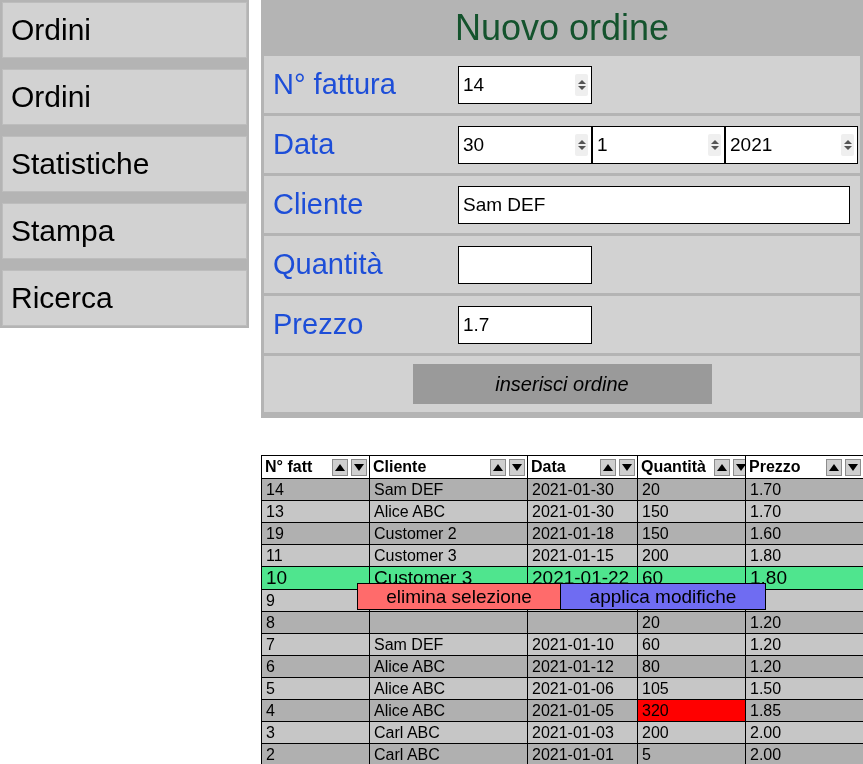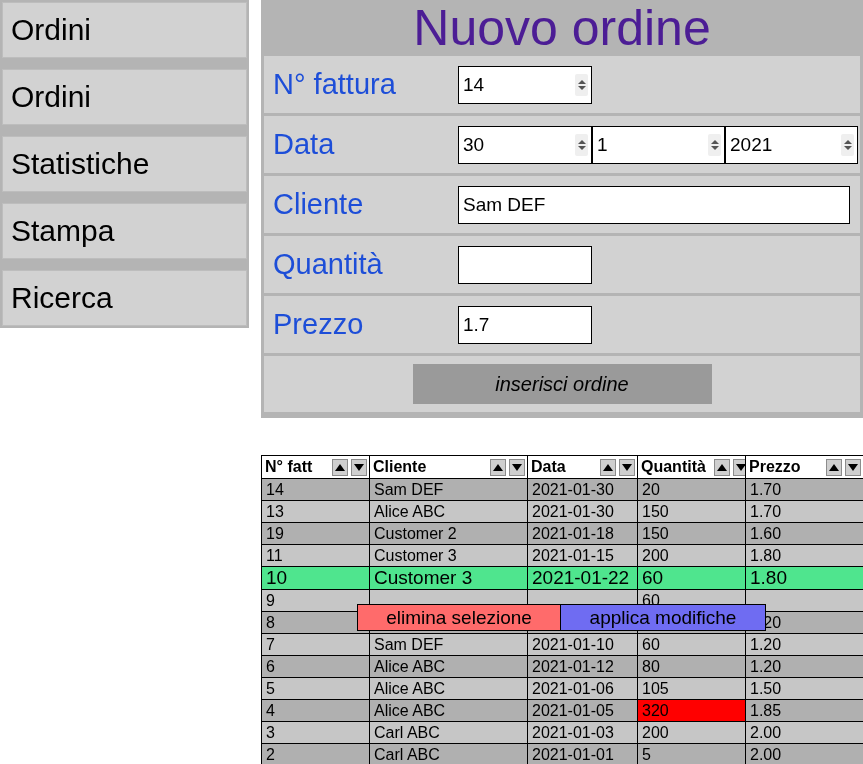--- a/index.html
+++ b/index.html
@@ -45,23 +45,23 @@
   
   #panel {
     position: absolute;
     left: 261px; top: 0;
     width: 602px;
     background: #b4b4b4;
     padding: 0 3px 3px 3px;
   }
   #panel-title {
     text-align: center;
-    font-size: 50px;
+    font-size: 36px;
     line-height: 56px;
-    color: #4c1d95;
+    color: #14532d;
     background: #b4b4b4;
     height: 56px;
     overflow: hidden;
   }
   .form-row {
     background: #d2d2d2;
     height: 57px;
     margin-bottom: 3px;
     display: flex;
     align-items: center;
@@ -209,21 +209,21 @@
   col.c0 { width: 108px; }
   col.c1 { width: 158px; }
   col.c2 { width: 110px; }
   col.c3 { width: 108px; }
   col.c4 { width: 118px; }
 
   
   #overlay {
     position: absolute;
     left: 357px;
-    top: 604px;
+    top: 583px;
     display: flex;
     z-index: 10;
   }
   #overlay button {
     font-family: "Liberation Sans", sans-serif;
     border: 1px solid #000;
     height: 27px;
     font-size: 19px;
     cursor: pointer;
     padding: 0 12px;

